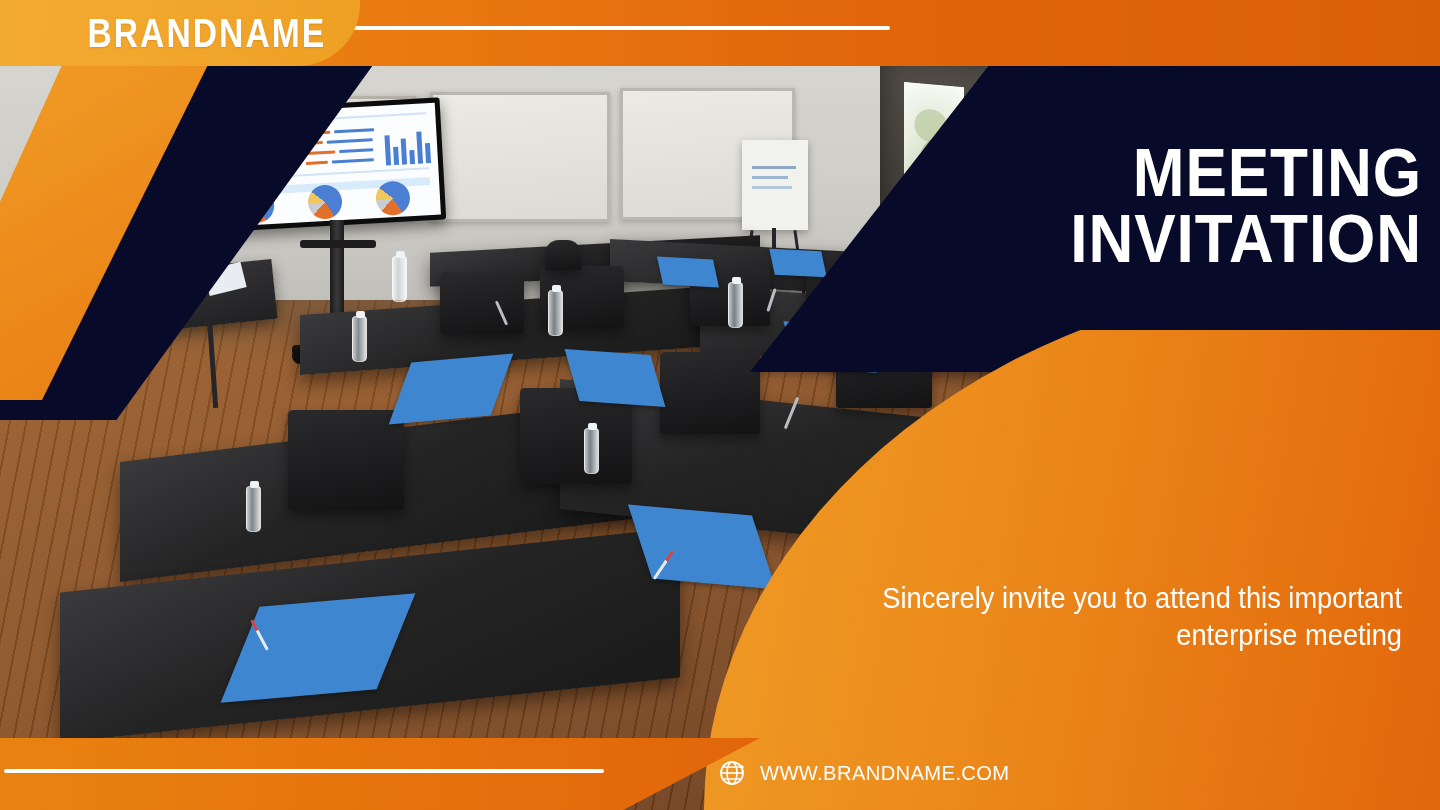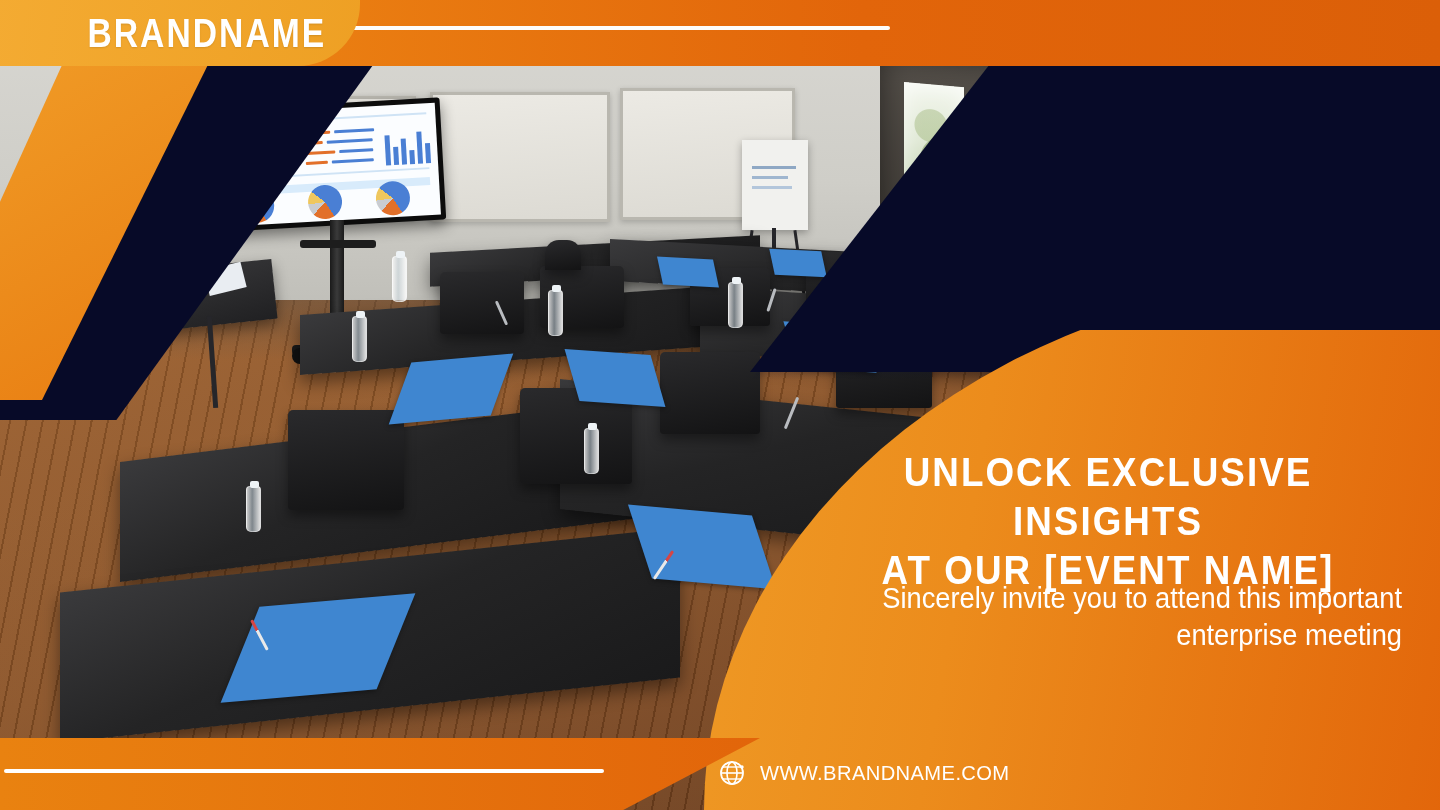--- a/index.html
+++ b/index.html
@@ -344,27 +344,27 @@
   <div class="navy-right"></div>
   <div class="navy-right-fade"></div>
 
   <div class="top-strip"></div>
   <div class="top-strip-rule"></div>
 
   <div class="brand-banner">
     <div class="brand-text">BRANDNAME</div>
   </div>
 
+  <div class="title-block">
+    <div class="title-line">MEETING</div>
+    <div class="title-line">INVITATION</div>
+  </div>
 
   <div class="orange-panel"></div>
 
-  <div class="headline">
-    <div class="headline-line">UNLOCK EXCLUSIVE INSIGHTS</div>
-    <div class="headline-line">AT OUR  [EVENT NAME]</div>
-  </div>
 
   <div class="subtitle">
     <div>Sincerely invite you to attend this important</div>
     <div>enterprise meeting</div>
   </div>
 
   <div class="footer-bar"></div>
   <div class="footer-rule"></div>
 
   <div class="contact" style="left:690px;width:750px;">

